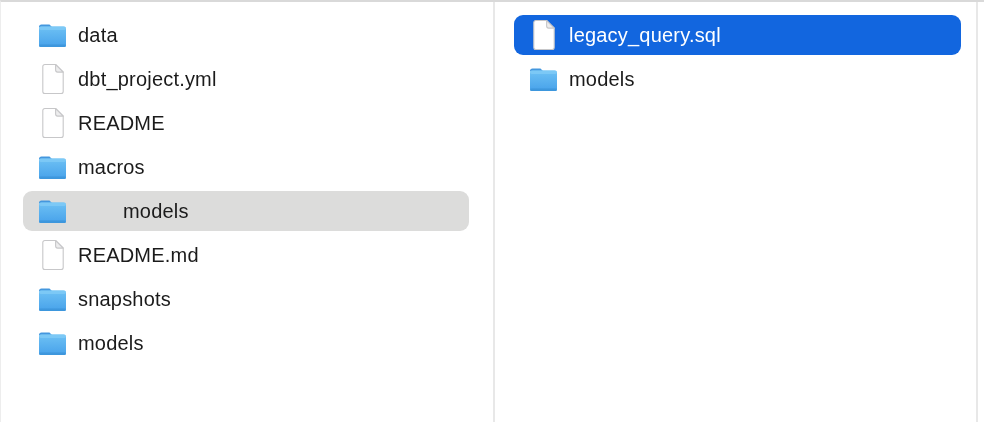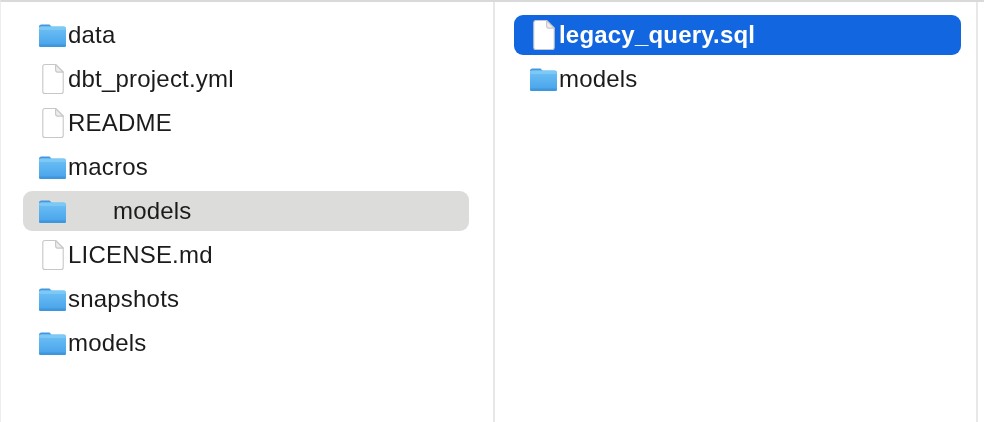--- a/index.html
+++ b/index.html
@@ -27,28 +27,29 @@
   .hl {
     flex: 1;
     display: flex; align-items: center;
     height: 40px;
     margin: 2px 24px 2px 22px;
     padding: 0 11px 0 14px;
     border-radius: 9px;
   }
   .col-2 .hl { margin: 2px 15px 2px 19px; }
   .sel-gray { background: #dcdcdb; gap: 45px; }
-  .sel-blue { background: #1266df; font-weight: bold; }
+  .sel-blue { background: #1266df; }
   .icon-box {
     width: 31px; height: 32px;
     display: flex; align-items: center; justify-content: center;
     flex: 0 0 auto;
   }
   .label {
-    font-size: 24px;
+    margin-left: 10px;
+    font-size: 20px;
     color: #1b1b1b;
     letter-spacing: 0.2px;
     white-space: nowrap;
   }
   .sel-blue .label { color: #ffffff; }
   .chev {
     margin-left: auto;
     display: flex; align-items: center;
     flex: 0 0 auto;
   }
@@ -154,21 +155,21 @@
       </div>
     </div>
 
     <div class="row">
       <div class="hl">
         <span class="icon-box">
             <svg width="25" height="32" viewBox="0 0 25 32">
               <use href="#fileIcon"></use>
             </svg>
           </span>
-        <span class="label">LICENSE.md</span>
+        <span class="label">README.md</span>
       </div>
     </div>
 
     <div class="row">
       <div class="hl">
         <span class="icon-box">
             <svg width="31" height="28" viewBox="0 0 31 28">
               <use href="#folderIcon"></use>
             </svg>
           </span>

